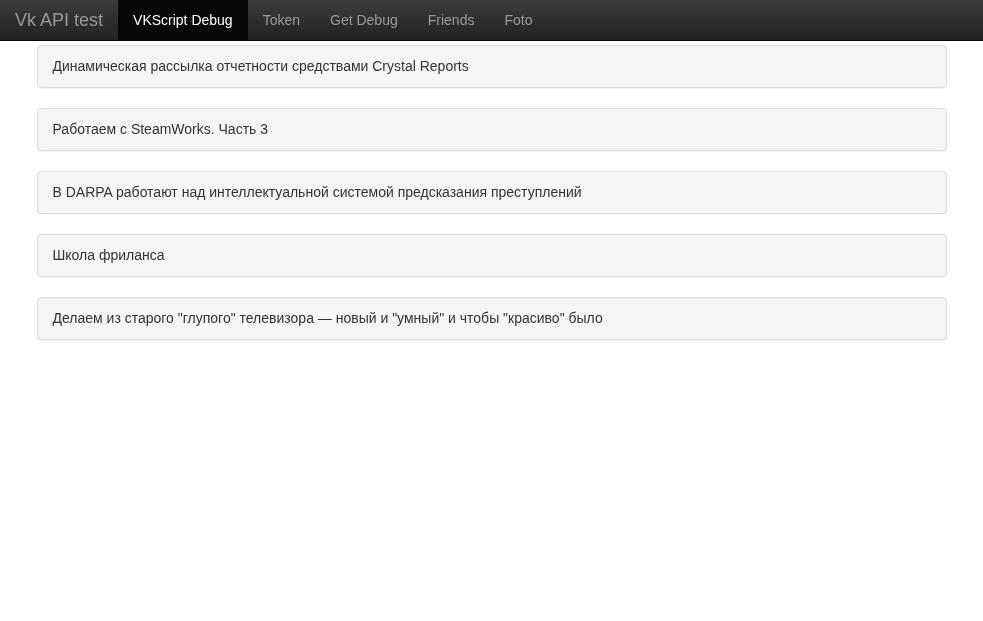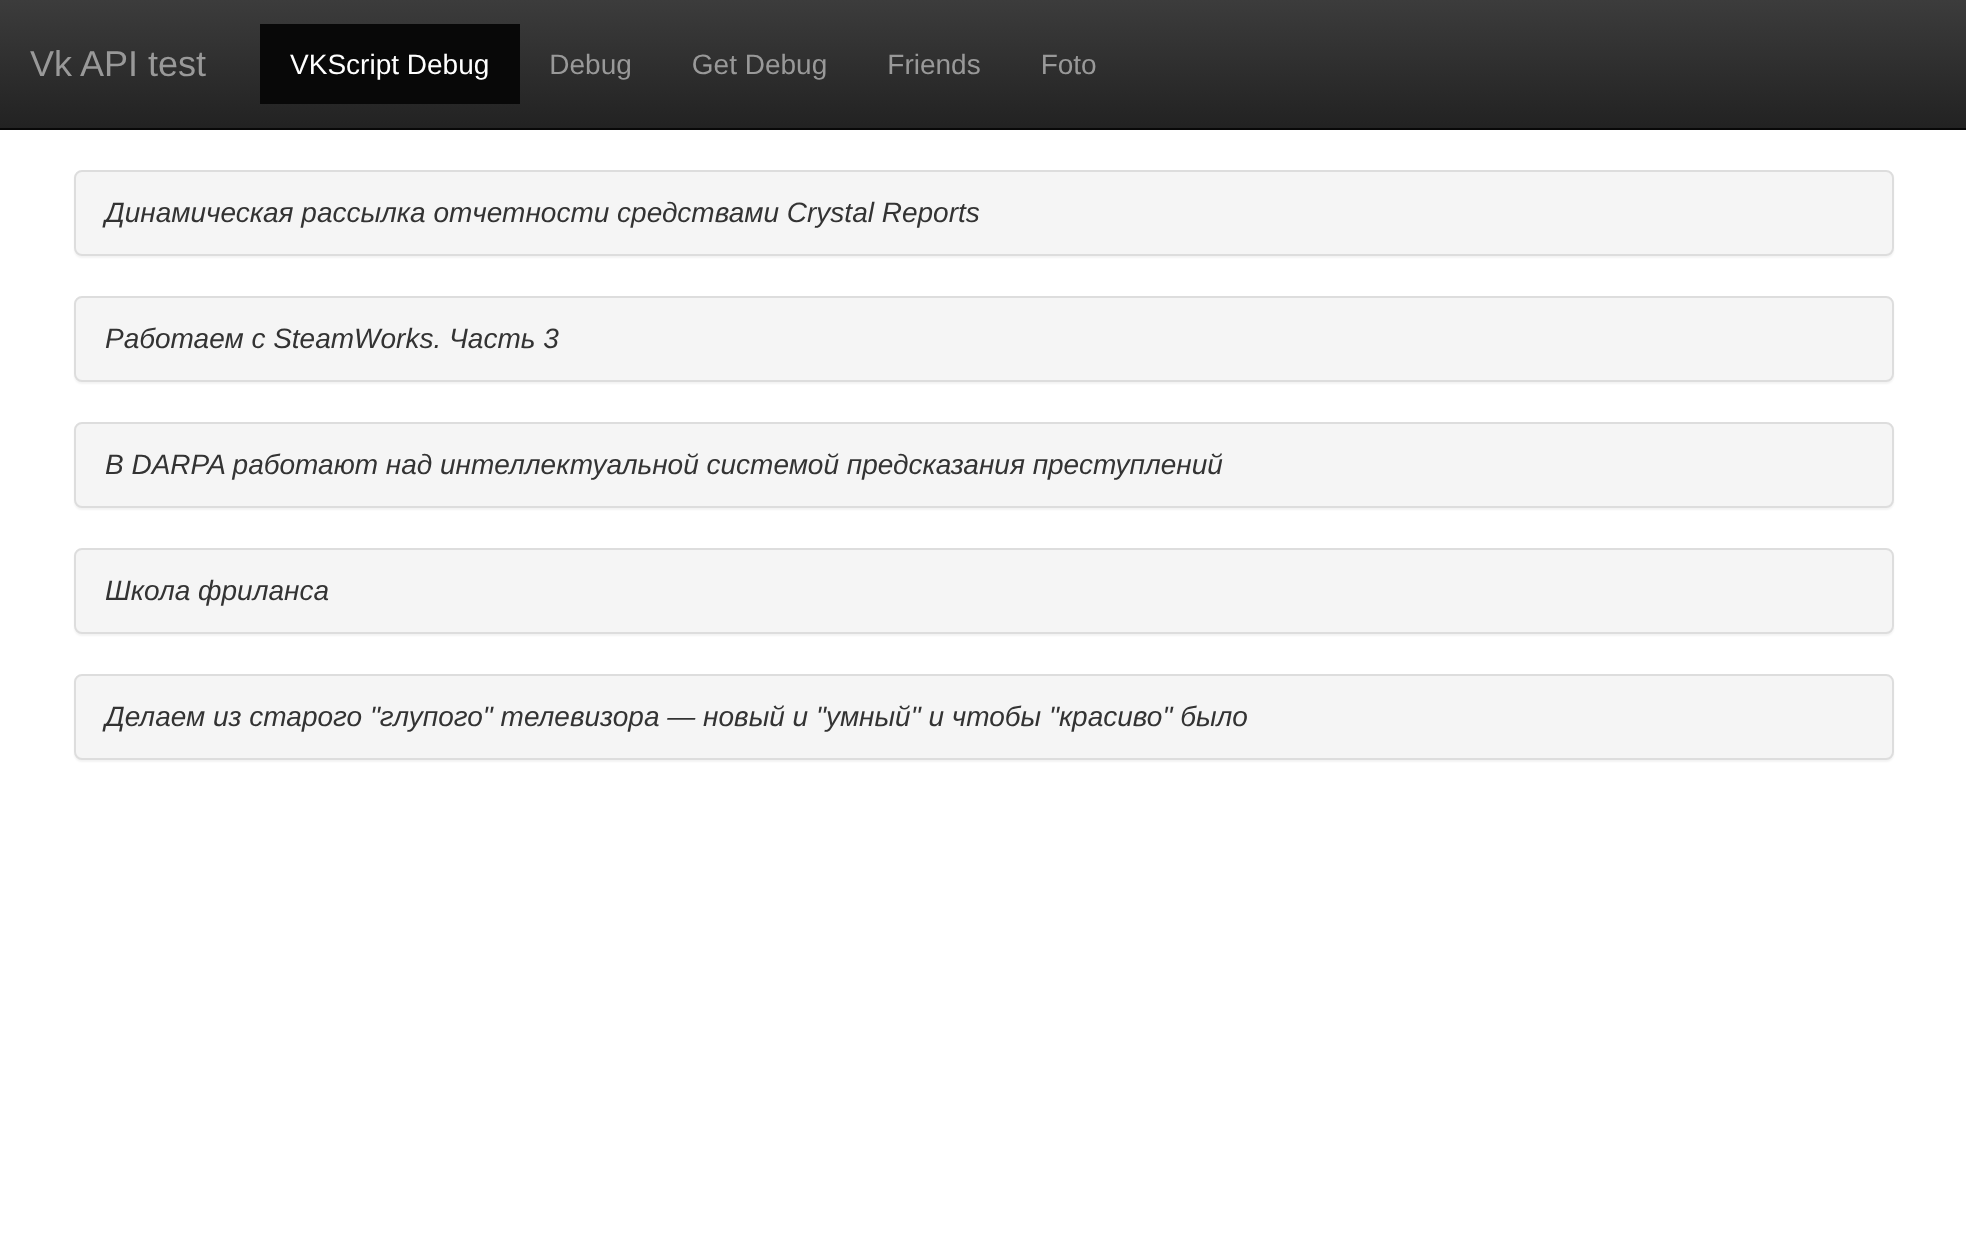--- a/index.html
+++ b/index.html
@@ -23,21 +23,21 @@
       color: #999;
       font-size: 18px;
       padding: 9px 15px;
       text-decoration: none;
       line-height: 20px;
       border-radius: 14px;
     }
     .navbar-nav {
       list-style: none;
       display: flex;
-      margin: 12px;
+      margin: 0;
       padding: 0;
       align-items: flex-end;
     }
     .navbar-nav li {
       display: block;
     }
     .navbar-nav li a {
       color: #999;
       text-decoration: none;
       padding: 10px 15px;
@@ -48,22 +48,21 @@
     .navbar-nav li.active a {
       background-color: #080808;
       color: #fff;
     }
     .container {
       max-width: 940px;
       margin: 0 auto;
       padding: 0 15px;
     }
     .content {
-      padding-top: 20px;
-      font-style: italic;
+      padding-top: 4px;
     }
     .panel {
       background-color: #f5f5f5;
       border: 1px solid #ddd;
       border-radius: 4px;
       margin-bottom: 20px;
       box-shadow: 0 1px 1px rgba(0,0,0,.05);
     }
     .panel-heading {
       padding: 10px 15px;
@@ -81,21 +80,21 @@
 </head>
 <body>
 
 <nav class="navbar">
   <a class="navbar-brand" href="#">Vk API test</a>
   <ul class="navbar-nav">
     <li class="active">
       <a href="#">VKScript Debug</a>
     </li>
     <li>
-      <a href="#">Debug</a>
+      <a href="#">Token</a>
     </li>
     <li>
       <a href="#">Get Debug</a>
     </li>
     <li>
       <a href="#">Friends</a>
     </li>
     <li>
       <a href="#">Foto</a>
     </li>

